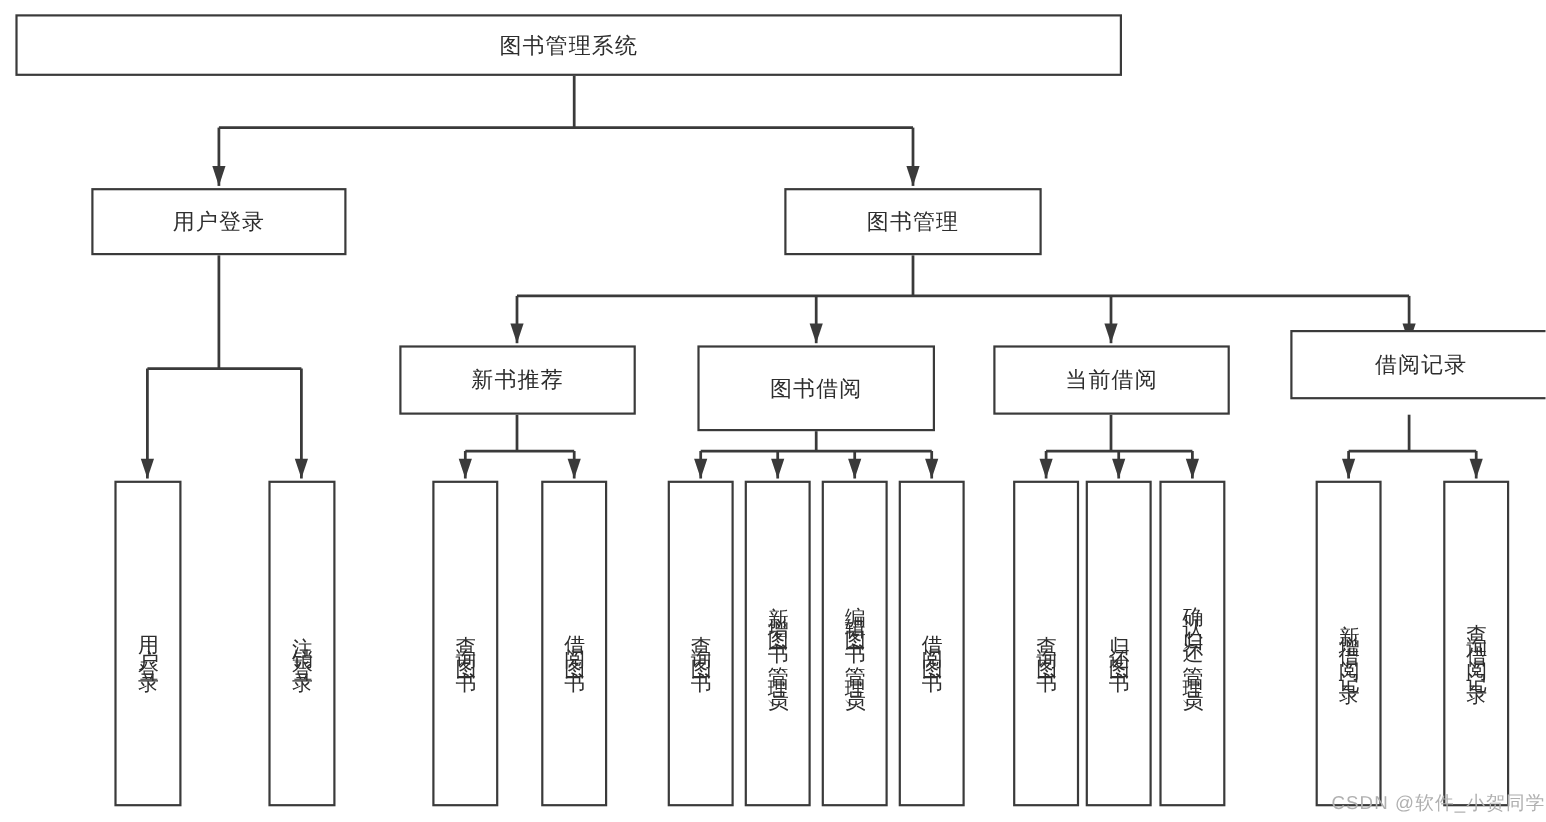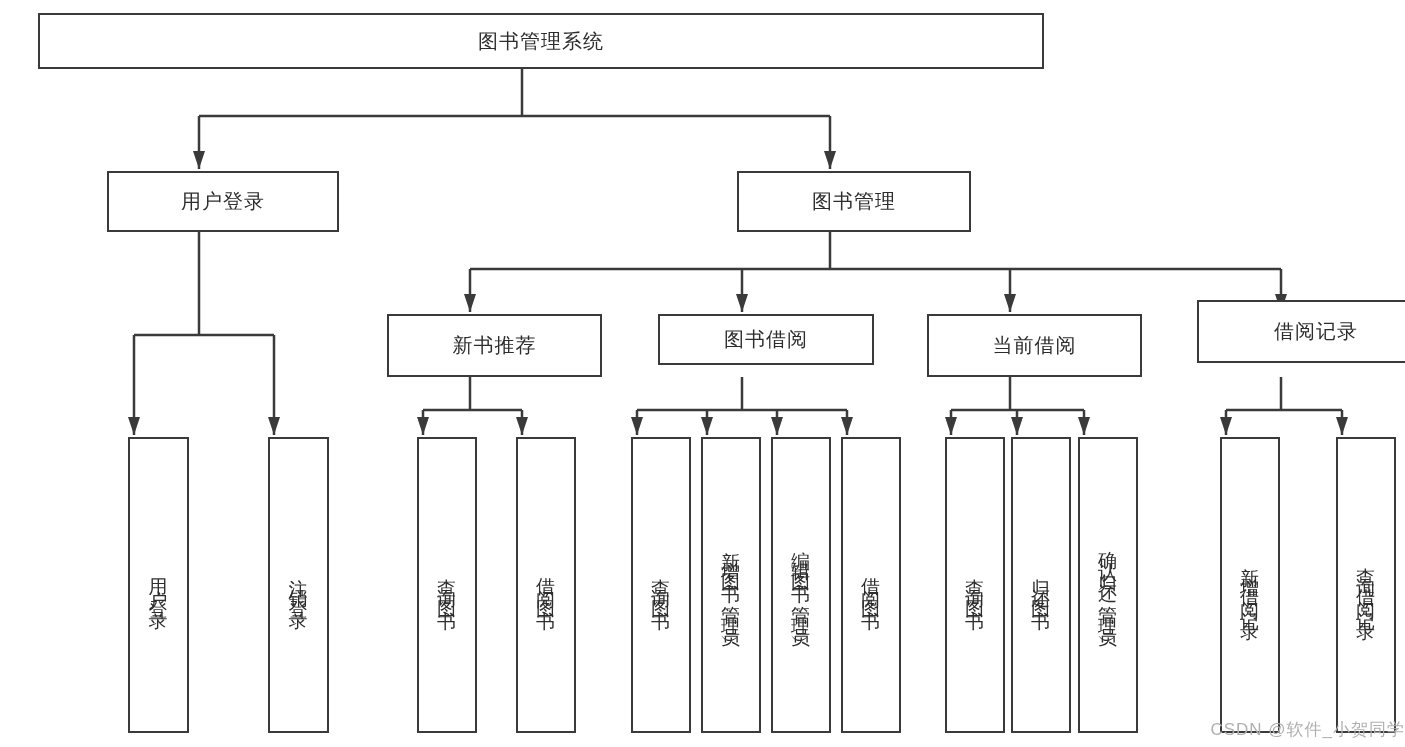--- a/index.html
+++ b/index.html
@@ -10,21 +10,20 @@
   }
   #connectors{position:absolute;left:0;top:0;width:1405px;height:747px;}
   .cn{stroke:var(--line,#3a3a3a);stroke-width:2.5;fill:none;}
   #arw-path{fill:var(--line,#3a3a3a);}
   .box{
     position:absolute;box-sizing:border-box;
     border:2.5px solid var(--line,#3a3a3a);
     background:#ffffff;color:var(--text,#2d2d2d);
     display:flex;align-items:center;justify-content:center;
     text-align:center;
-    margin-left:24px;
   }
   .h{font-size:20px;letter-spacing:1px;white-space:nowrap;}
   .v{
     writing-mode:vertical-rl;text-orientation:mixed;
     font-size:19px;letter-spacing:11px;line-height:1;
   }
   #watermark{
     position:absolute;right:0;bottom:6px;z-index:5;
     font-size:17px;color:var(--watermark,#b0b0b0);
     letter-spacing:1px;white-space:nowrap;
@@ -80,21 +79,21 @@
     <path class="cn" d="M1226,410 V435" marker-end="url(#arw)"></path>
     <path class="cn" d="M1342,410 V435" marker-end="url(#arw)"></path>
   </svg>
 
   <div class="box h" style="left:14px;top:13px;width:1006px;height:56px;">图书管理系统</div>
 
   <div class="box h" style="left:83px;top:171px;width:232px;height:61px;">用户登录</div>
   <div class="box h" style="left:713px;top:171px;width:234px;height:61px;">图书管理</div>
 
   <div class="box h" style="left:363px;top:314px;width:215px;height:63px;">新书推荐</div>
-  <div class="box h" style="left:634px;top:314px;width:216px;height:51px;">图书借阅</div>
+  <div class="box h" style="left:634px;top:314px;width:216px;height:78px;">图书借阅</div>
   <div class="box h" style="left:903px;top:314px;width:215px;height:63px;text-align:center;">当前借阅</div>
   <div class="box h" style="left:1173px;top:300px;width:238px;height:63px;">借阅记录</div>
 
   <div class="box v" style="left:104px;top:437px;width:61px;height:296px;">用户登录</div>
   <div class="box v" style="left:244px;top:437px;width:61px;height:296px;">注销登录</div>
 
   <div class="box v" style="left:393px;top:437px;width:60px;height:296px;">查询图书</div>
   <div class="box v" style="left:492px;top:437px;width:60px;height:296px;">借阅图书</div>
 
   <div class="box v" style="left:607px;top:437px;width:60px;height:296px;">查询图书</div>

